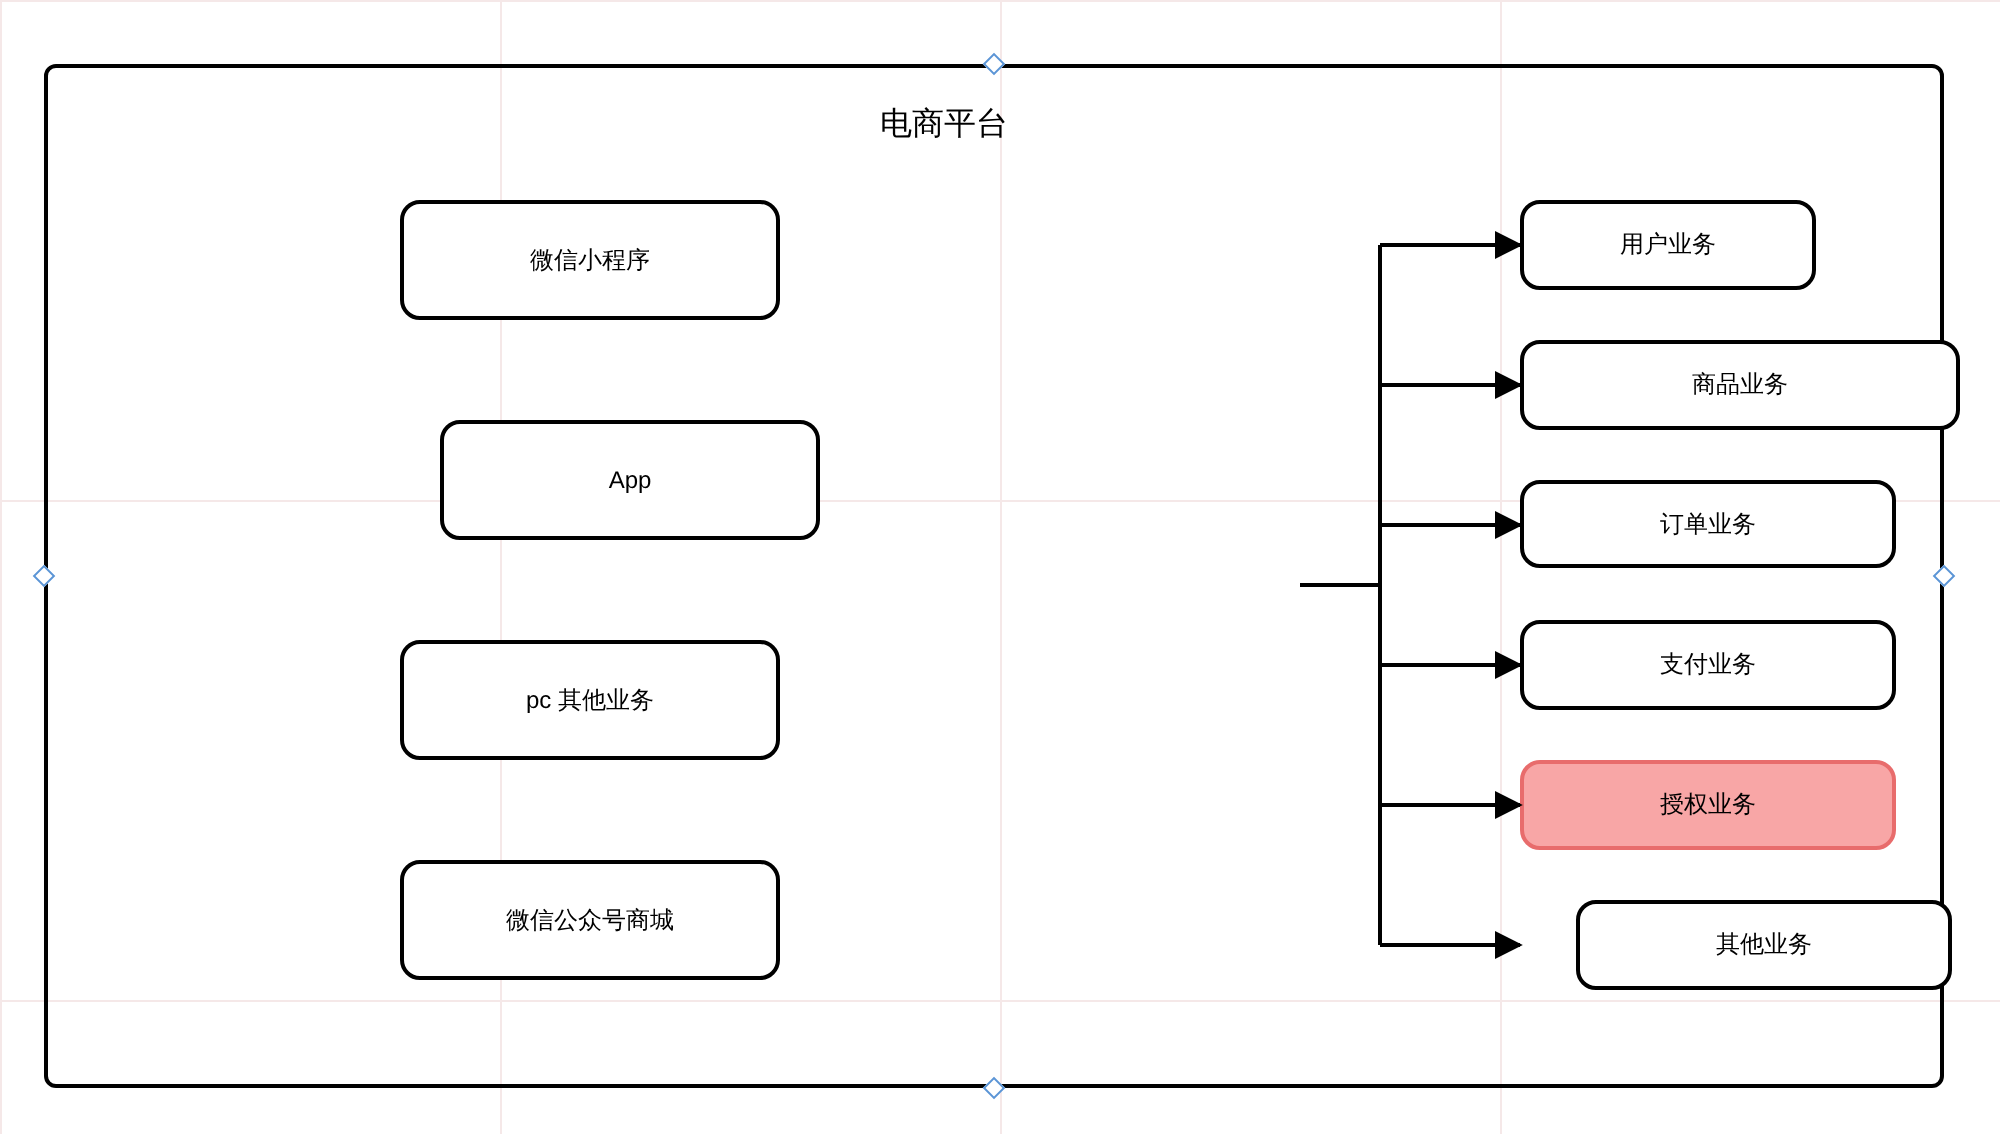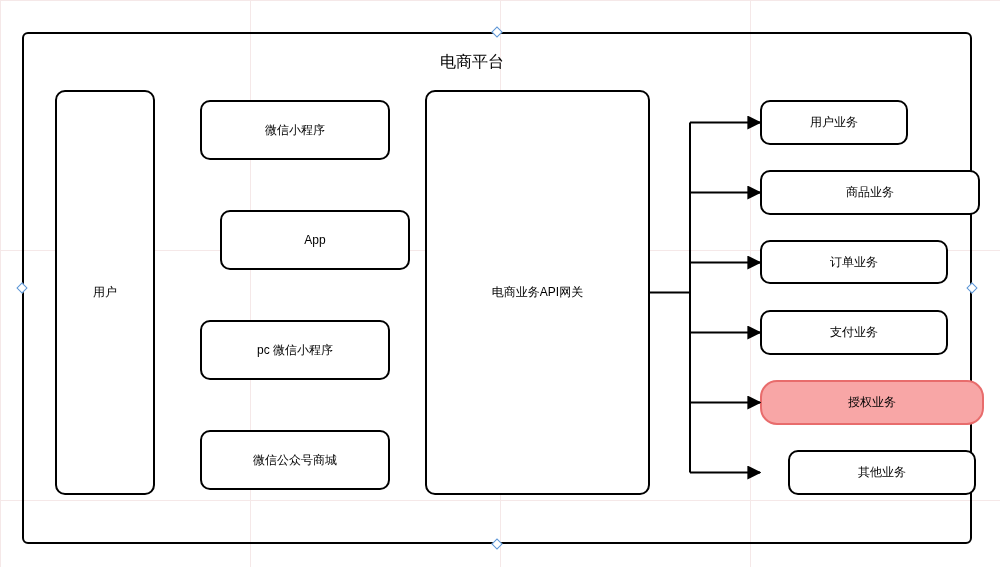--- a/index.html
+++ b/index.html
@@ -68,57 +68,51 @@
   </style>
 </head>
 <body>
 
 <div class="grid-bg"></div>
 <div class="stage">
 
   <div class="box outer-box" id="outer" style="left: 22px; top: 32px; width: 950px; height: 512px; background: transparent;"></div>
   <div class="title" id="title" style="left: 440px; top: 52px;">电商平台</div>
 
-  <div class="box" id="user" style="left: 55px; top: 90px; width: 100px; height: 405px;">
-    <span>用户</span>
-  </div>
 
   <div id="clients">
       <div class="box" style="left: 200px; top: 100px; width: 190px; height: 60px;">
         <span>微信小程序</span>
       </div>
       <div class="box" style="left: 200px; top: 210px; width: 190px; height: 60px; margin-left: 20px;">
         <span>App</span>
       </div>
       <div class="box" style="left: 200px; top: 320px; width: 190px; height: 60px;">
-        <span>pc 微信小程序</span>
+        <span>pc 其他业务</span>
       </div>
       <div class="box" style="left: 200px; top: 430px; width: 190px; height: 60px;">
         <span>微信公众号商城</span>
       </div>
     </div>
 
-  <div class="box" id="gateway" style="left: 425px; top: 90px; width: 225px; height: 405px;">
-    <span>电商业务API网关</span>
-  </div>
 
   <div id="services">
       <div class="box" style="left: 760px; top: 100px; width: 148px; height: 45px;">
         <span>用户业务</span>
       </div>
       <div class="box" style="left: 760px; top: 170px; width: 220px; height: 45px;">
         <span>商品业务</span>
       </div>
       <div class="box" style="left: 760px; top: 240px; width: 188px; height: 44px;">
         <span>订单业务</span>
       </div>
       <div class="box" style="left: 760px; top: 310px; width: 188px; height: 45px; font-family: Liberation Mono, monospace;">
         <span>支付业务</span>
       </div>
-      <div class="box highlight" style="left: 760px; top: 380px; width: 224px; height: 45px; border-radius: 17px;">
+      <div class="box highlight" style="left: 760px; top: 380px; width: 188px; height: 45px;">
         <span>授权业务</span>
       </div>
       <div class="box" style="left: 788px; top: 450px; width: 188px; height: 45px;">
         <span>其他业务</span>
       </div>
     </div>
 
   <svg class="svg-overlay" width="1000" height="567">
     <defs>
       <marker id="arrow" viewBox="0 0 10 10" refX="9" refY="5" markerWidth="7" markerHeight="7" orient="auto-start-reverse">

